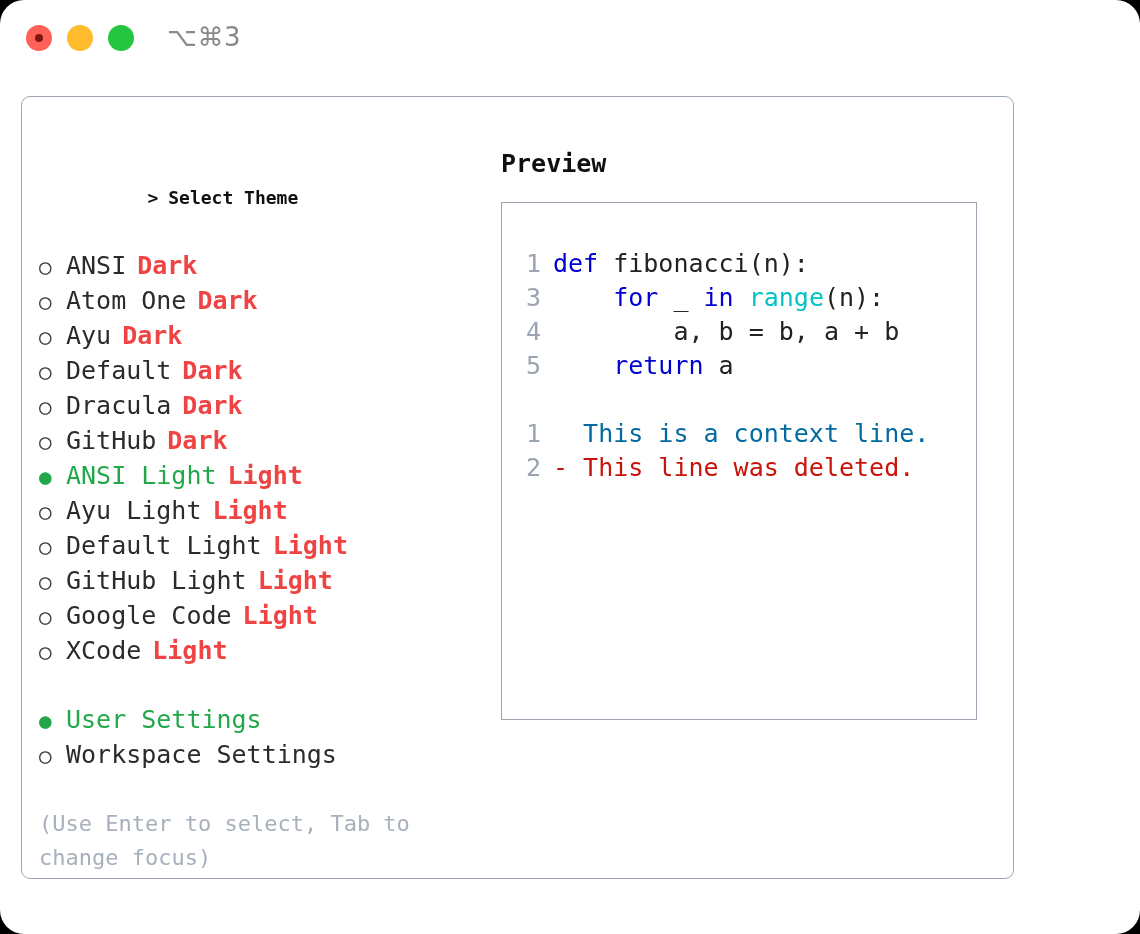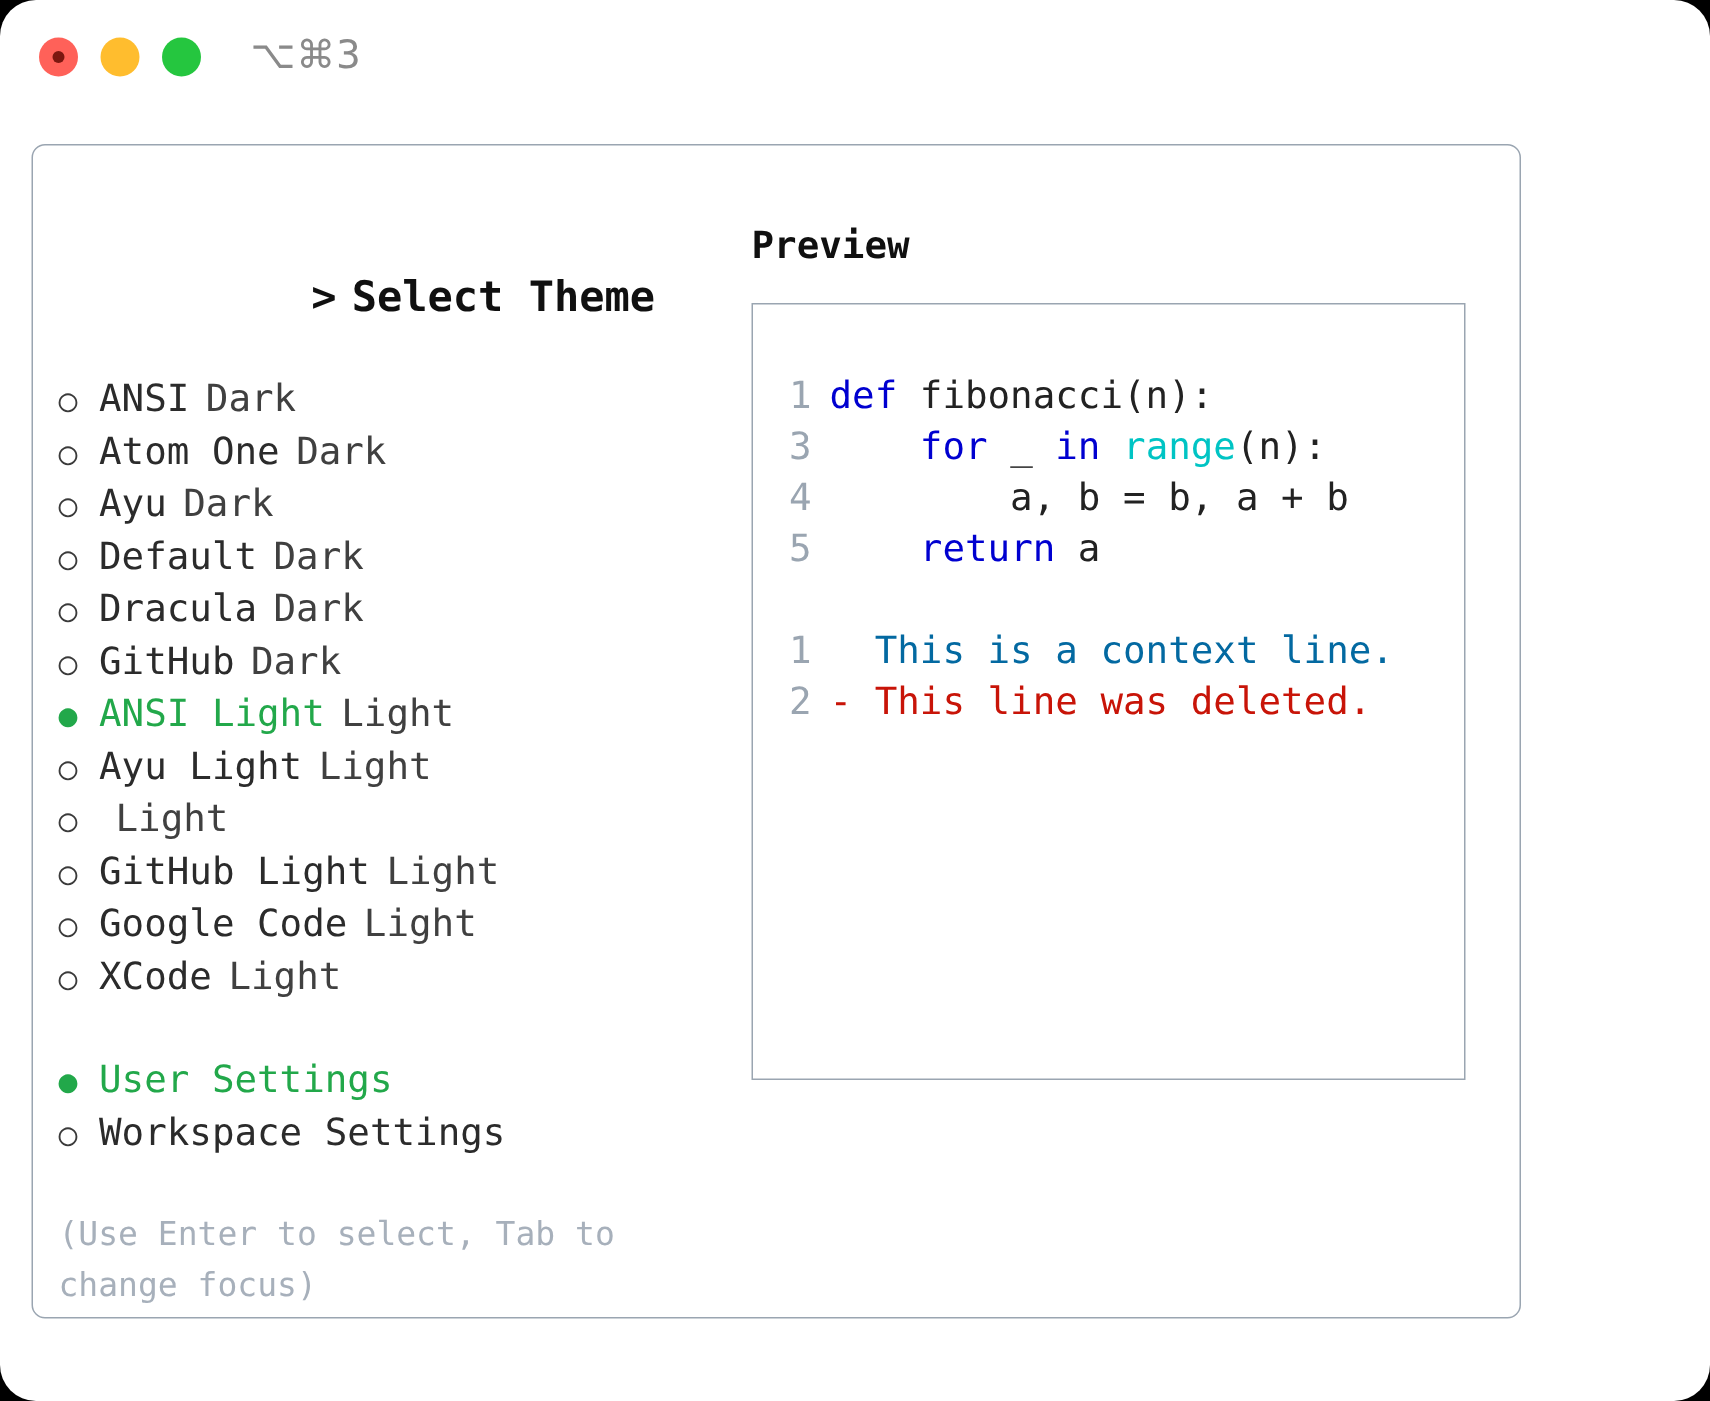--- a/index.html
+++ b/index.html
@@ -97,21 +97,21 @@
     width: 460px;
   }
   .right-col {
     position: absolute;
     left: 479px;
     top: 50px;
     width: 500px;
   }
 
   .heading {
-    font-size: 28px;
+    font-size: 18px;
     font-weight: bold;
     color: #101010;
     line-height: 34px;
     white-space: pre;
   }
   .heading .caret { color: #101010; }
 
   .option-row {
     display: flex;
     align-items: baseline;
@@ -123,22 +123,23 @@
     width: 27px;
     flex: 0 0 27px;
     font-size: 21px;
     color: #3a3a3a;
     line-height: 34px;
   }
   .marker.sel { color: #22a84a; }
   .opt-label  { color: #2b2b2b; }
   .opt-label.selected { color: #22a84a; }
   .opt-cat {
-    color: #404040;
+    color: #ef4444;
     padding-left: 11px;
+    font-weight: bold;
   }
 
   .section-label {
     font-size: 25px;
     color: #2b2b2b;
     line-height: 34px;
     padding-left: 27px;
     white-space: pre;
   }
 
@@ -222,21 +223,21 @@
 
         <div id="theme-list">
             <div class="option-row"><span class="marker">○</span><span class="opt-label">ANSI</span><span class="opt-cat">Dark</span></div>
             <div class="option-row"><span class="marker">○</span><span class="opt-label">Atom One</span><span class="opt-cat">Dark</span></div>
             <div class="option-row"><span class="marker">○</span><span class="opt-label">Ayu</span><span class="opt-cat">Dark</span></div>
             <div class="option-row"><span class="marker">○</span><span class="opt-label">Default</span><span class="opt-cat">Dark</span></div>
             <div class="option-row"><span class="marker">○</span><span class="opt-label">Dracula</span><span class="opt-cat">Dark</span></div>
             <div class="option-row"><span class="marker">○</span><span class="opt-label">GitHub</span><span class="opt-cat">Dark</span></div>
             <div class="option-row"><span class="marker sel">●</span><span class="opt-label selected">ANSI Light</span><span class="opt-cat">Light</span></div>
             <div class="option-row"><span class="marker">○</span><span class="opt-label">Ayu Light</span><span class="opt-cat">Light</span></div>
-            <div class="option-row"><span class="marker">○</span><span class="opt-cat">Light</span></div>
+            <div class="option-row"><span class="marker">○</span><span class="opt-label">Default Light</span><span class="opt-cat">Light</span></div>
             <div class="option-row"><span class="marker">○</span><span class="opt-label">GitHub Light</span><span class="opt-cat">Light</span></div>
             <div class="option-row"><span class="marker">○</span><span class="opt-label">Google Code</span><span class="opt-cat">Light</span></div>
             <div class="option-row"><span class="marker">○</span><span class="opt-label">XCode</span><span class="opt-cat">Light</span></div>
           </div>
 
         <div class="spacer-lg"></div>
 
 
         <div id="apply-list">
             <div class="option-row"><span class="marker sel">●</span><span class="opt-label selected">User Settings</span></div>

